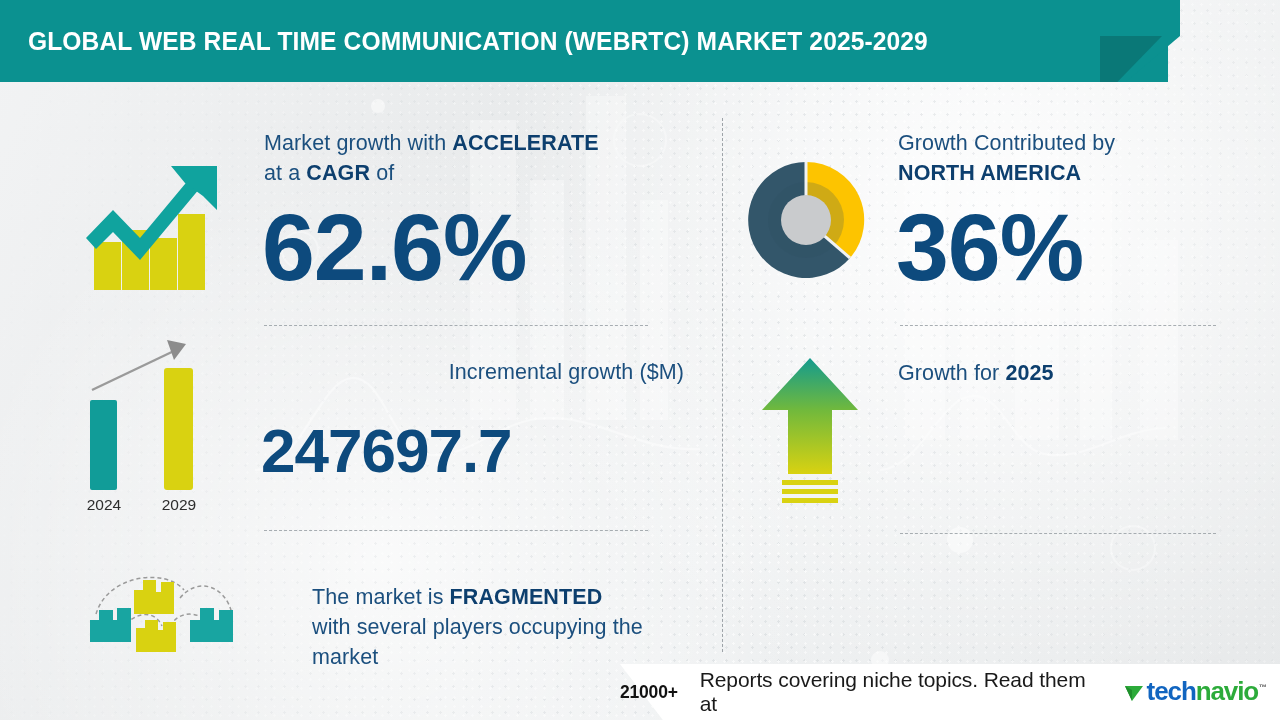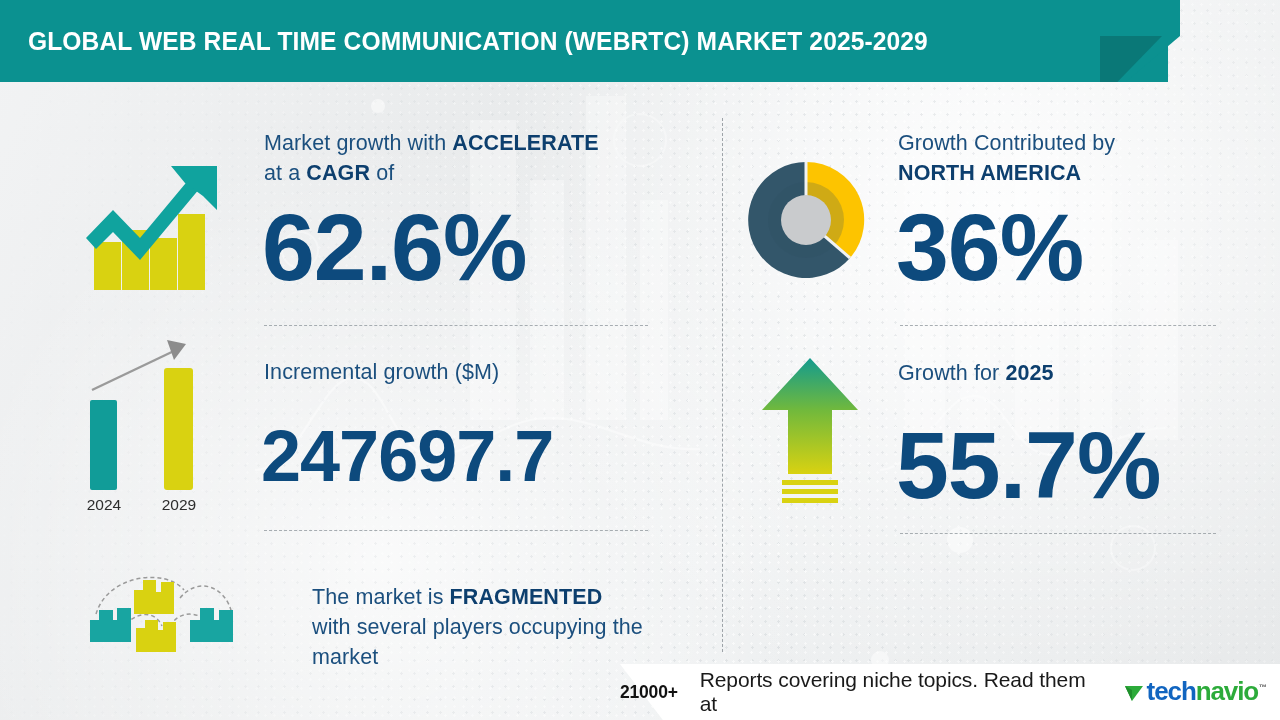--- a/index.html
+++ b/index.html
@@ -169,22 +169,22 @@
     <g>
       <line x1="28" y1="60" x2="112" y2="20" stroke="#9a9a9a" stroke-width="2.4"></line>
       <path d="M103 10 L122 14 L110 30 Z" fill="#8c8c8c"></path>
     </g>
     <rect x="26" y="70" width="27" height="90" rx="2" fill="#119c98"></rect>
     <rect x="100" y="38" width="29" height="122" rx="3" fill="#d9d211"></rect>
     <text x="40" y="180" text-anchor="middle" font-family="Liberation Sans, sans-serif" font-size="15.5" fill="#2d2d2d">2024</text>
     <text x="115" y="180" text-anchor="middle" font-family="Liberation Sans, sans-serif" font-size="15.5" fill="#2d2d2d">2029</text>
   </svg>
 
-  <div class="block lead" style="left:264px;top:357px;width:420px;">Incremental growth ($M)</div>
-  <div class="block bignum" style="left:261px;top:420px;font-size:72px;">247697.7</div>
+  <div class="block lead" style="left:264px;top:357px;width:420px;text-align:right;">Incremental growth ($M)</div>
+  <div class="block bignum" style="left:261px;top:420px;font-size:62px;">247697.7</div>
 
   <div class="hdash" style="left:264px;top:530px;width:384px;"></div>
 
   <svg class="block" style="left:74px;top:568px;" width="172" height="86" viewBox="0 0 172 86">
     <g stroke="#9a9a9a" stroke-width="1.5" stroke-dasharray="4 3" fill="none">
       <path d="M22 46 C 34 6, 92 0, 110 22"></path>
       <path d="M106 30 C 124 8, 152 18, 158 46"></path>
       <path d="M52 56 C 66 42, 82 44, 88 58"></path>
       <path d="M96 58 C 104 44, 122 42, 134 54"></path>
     </g>
@@ -255,21 +255,20 @@
     </defs>
     <path d="M52 2 L100 54 L74 54 L74 118 L30 118 L30 54 L4 54 Z" fill="url(#arrowGrad)"></path>
     <rect x="24" y="124" width="56" height="5" fill="#d9d211"></rect>
     <rect x="24" y="133" width="56" height="5" fill="#d9d211"></rect>
     <rect x="24" y="142" width="56" height="5" fill="#d9d211"></rect>
   </svg>
 
   <div class="block lead" style="left:898px;top:358px;width:330px;">
     <span>Growth for </span><b>2025</b>
   </div>
-  <div class="block bignum" style="left:896px;top:418px;font-size:95px;">55.7%</div>
 
   <div class="hdash" style="left:900px;top:533px;width:316px;"></div>
 
   <div class="footer">
     <div class="footer-band"></div>
     <div class="footer-inner">
       <span class="footer-count">21000+</span>
       <span class="footer-text">Reports covering niche topics. Read them at</span>
       <span class="logo">
         <svg width="22" height="24" viewBox="0 0 22 24">

